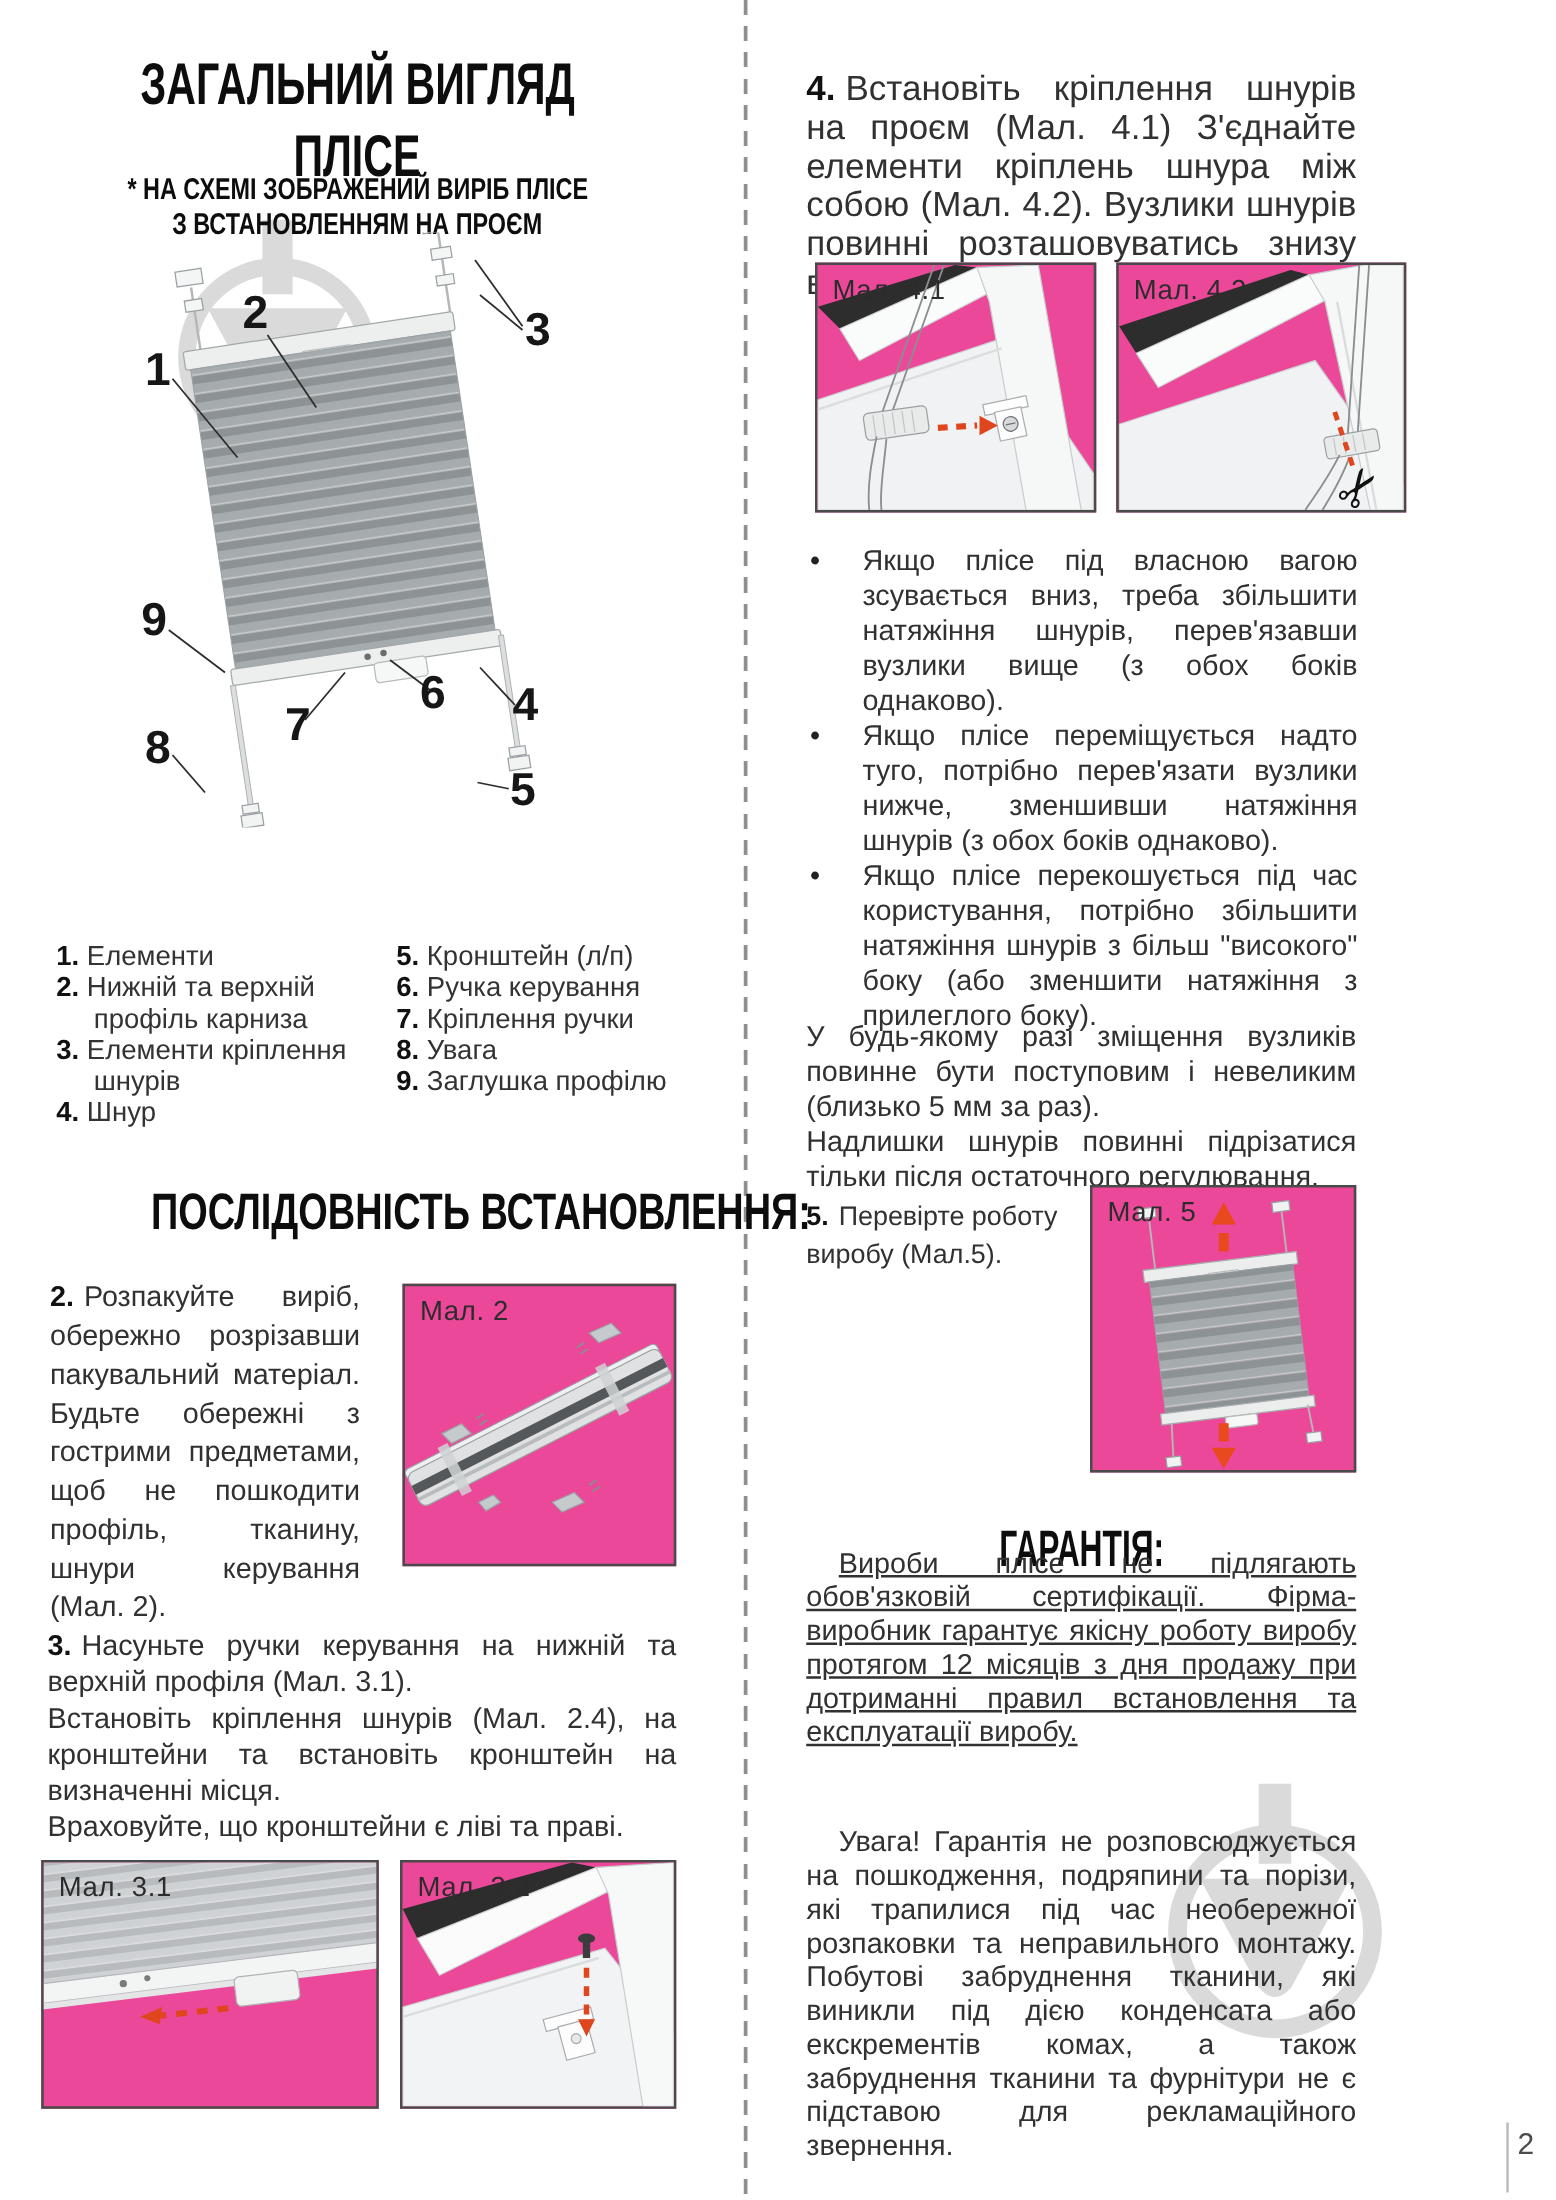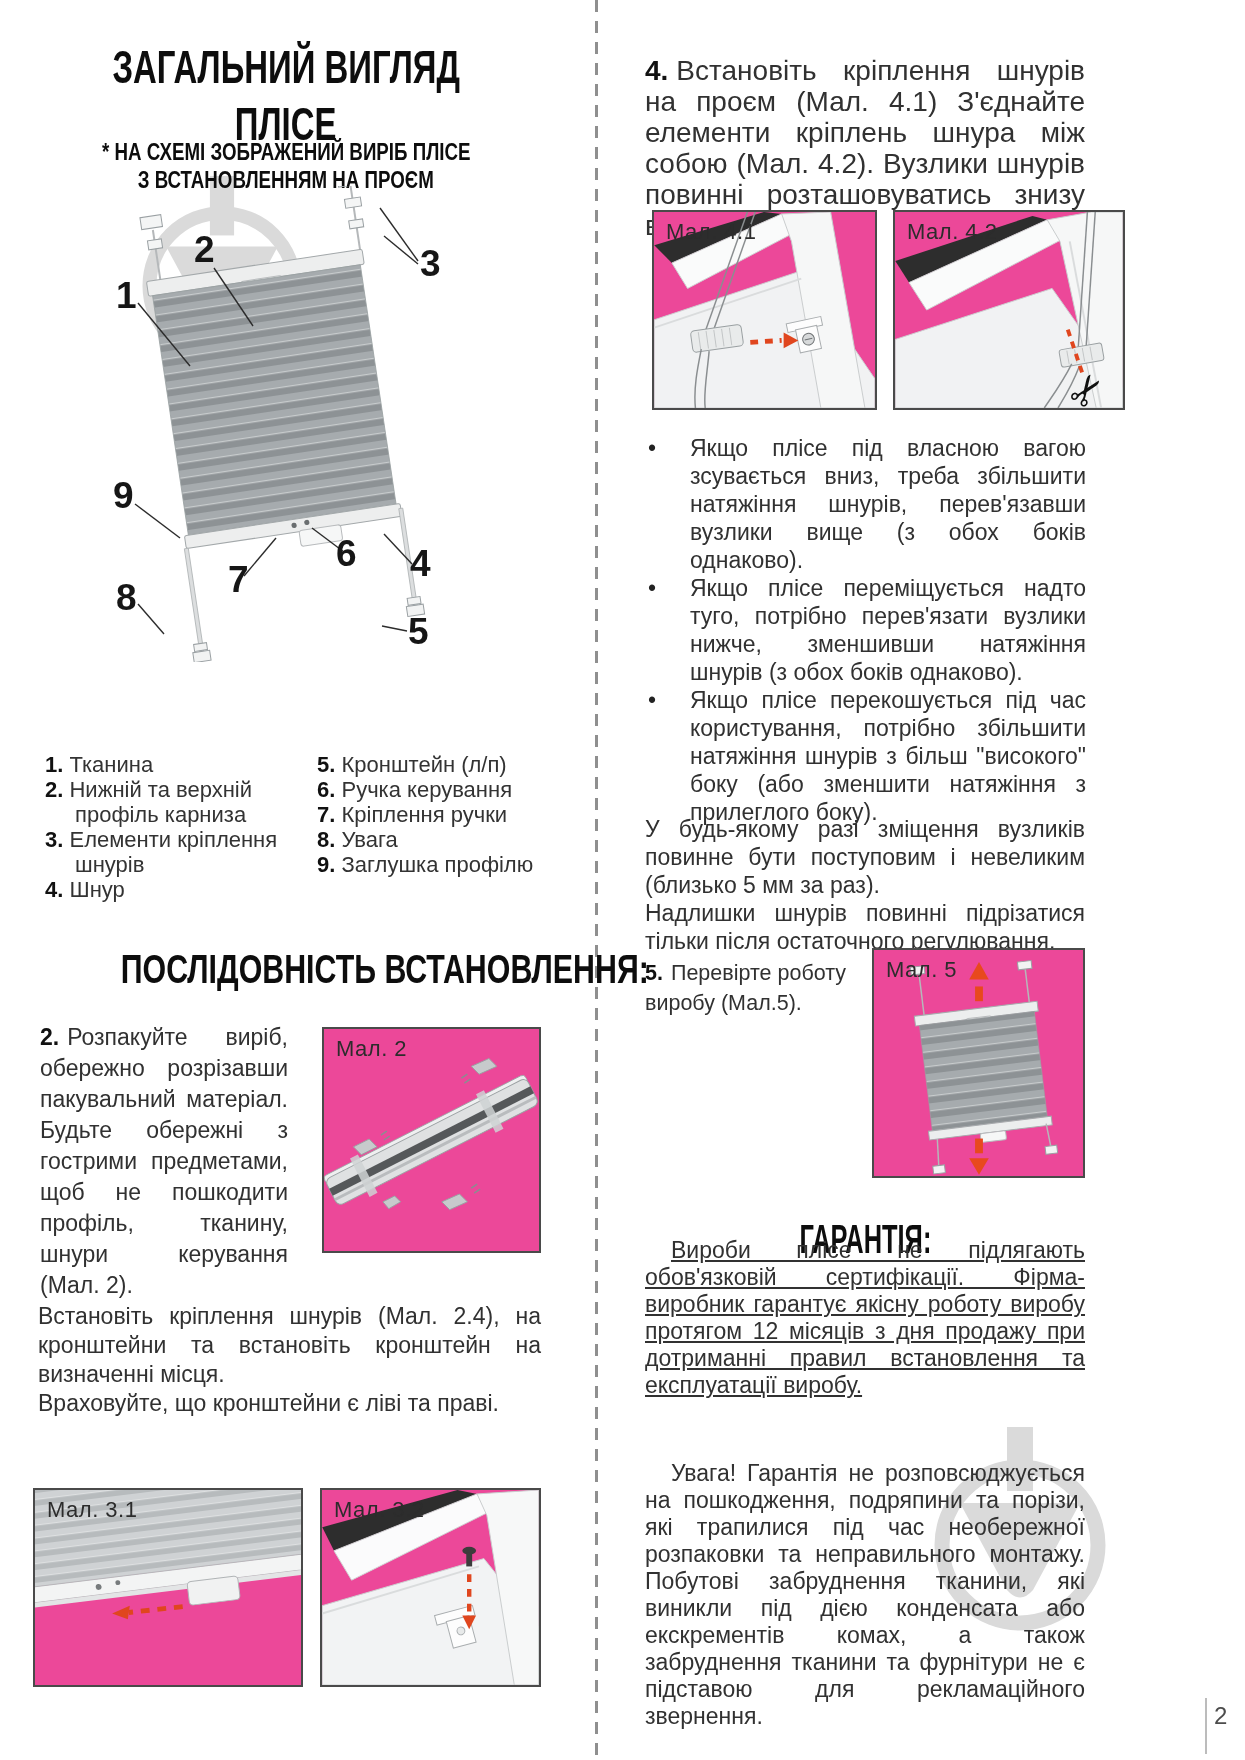--- a/index.html
+++ b/index.html
@@ -127,21 +127,21 @@
       <text x="308" y="380">6</text>
       <text x="200" y="406">7</text>
       <text x="88" y="424">8</text>
       <text x="85" y="322">9</text>
     </g>
   </svg>
 </div>
 
 <div class="abs" style="left:45px;top:752px;width:500px;">
   <div class="abs" style="left:0;top:0;width:262px;">
-    <p class="leg-item"><b>1.</b> <span>Тканина</span></p>
+    <p class="leg-item"><b>1.</b> <span>Елементи</span></p>
     <p class="leg-item"><b>2.</b> <span>Нижній та верхній профіль карниза</span></p>
     <p class="leg-item"><b>3.</b> <span>Елементи кріплення шнурів</span></p>
     <p class="leg-item"><b>4.</b> <span>Шнур</span></p>
   </div>
   <div class="abs" style="left:272px;top:0;width:228px;">
     <p class="leg-item"><b>5.</b> <span>Кронштейн (л/п)</span></p>
     <p class="leg-item"><b>6.</b> <span>Ручка керування</span></p>
     <p class="leg-item"><b>7.</b> <span>Кріплення ручки</span></p>
     <p class="leg-item"><b>8.</b> <span>Увага</span></p>
     <p class="leg-item"><b>9.</b> <span>Заглушка профілю</span></p>
@@ -178,20 +178,21 @@
         <line x1="143" y1="55" x2="149" y2="51"></line>
       <line x1="58" y1="108" x2="64" y2="104"></line>
         <line x1="61" y1="113" x2="67" y2="109"></line>
       <line x1="150" y1="162" x2="156" y2="158"></line>
         <line x1="153" y1="167" x2="159" y2="163"></line>
     </g>
   </svg>
 </div>
 
 <div class="abs jtext" style="left:38px;top:1302px;width:503px;font-size:23px;line-height:29px;">
+  <div><span class="stepnum">3.</span><span>Насуньте ручки керування на нижній та верхній профіля (Мал. 3.1).</span></div>
   <div>Встановіть кріплення шнурів (Мал. 2.4), на кронштейни та встановіть кронштейн на визначенні місця.</div>
   <div>Враховуйте, що кронштейни є ліві та праві.</div>
 </div>
 
 <div class="fig" style="left:33px;top:1488px;width:270px;height:199px;">
   <span class="fig-label">Мал. 3.1</span>
   <svg viewBox="0 0 270 199">
     <g transform="rotate(-7 135 60)">
       <rect x="-15" y="-30" width="300" height="112" fill="url(#pleL)"></rect>
       <rect x="-15" y="82" width="300" height="16" fill="#f3f4f4" stroke="#b5b8ba"></rect>

